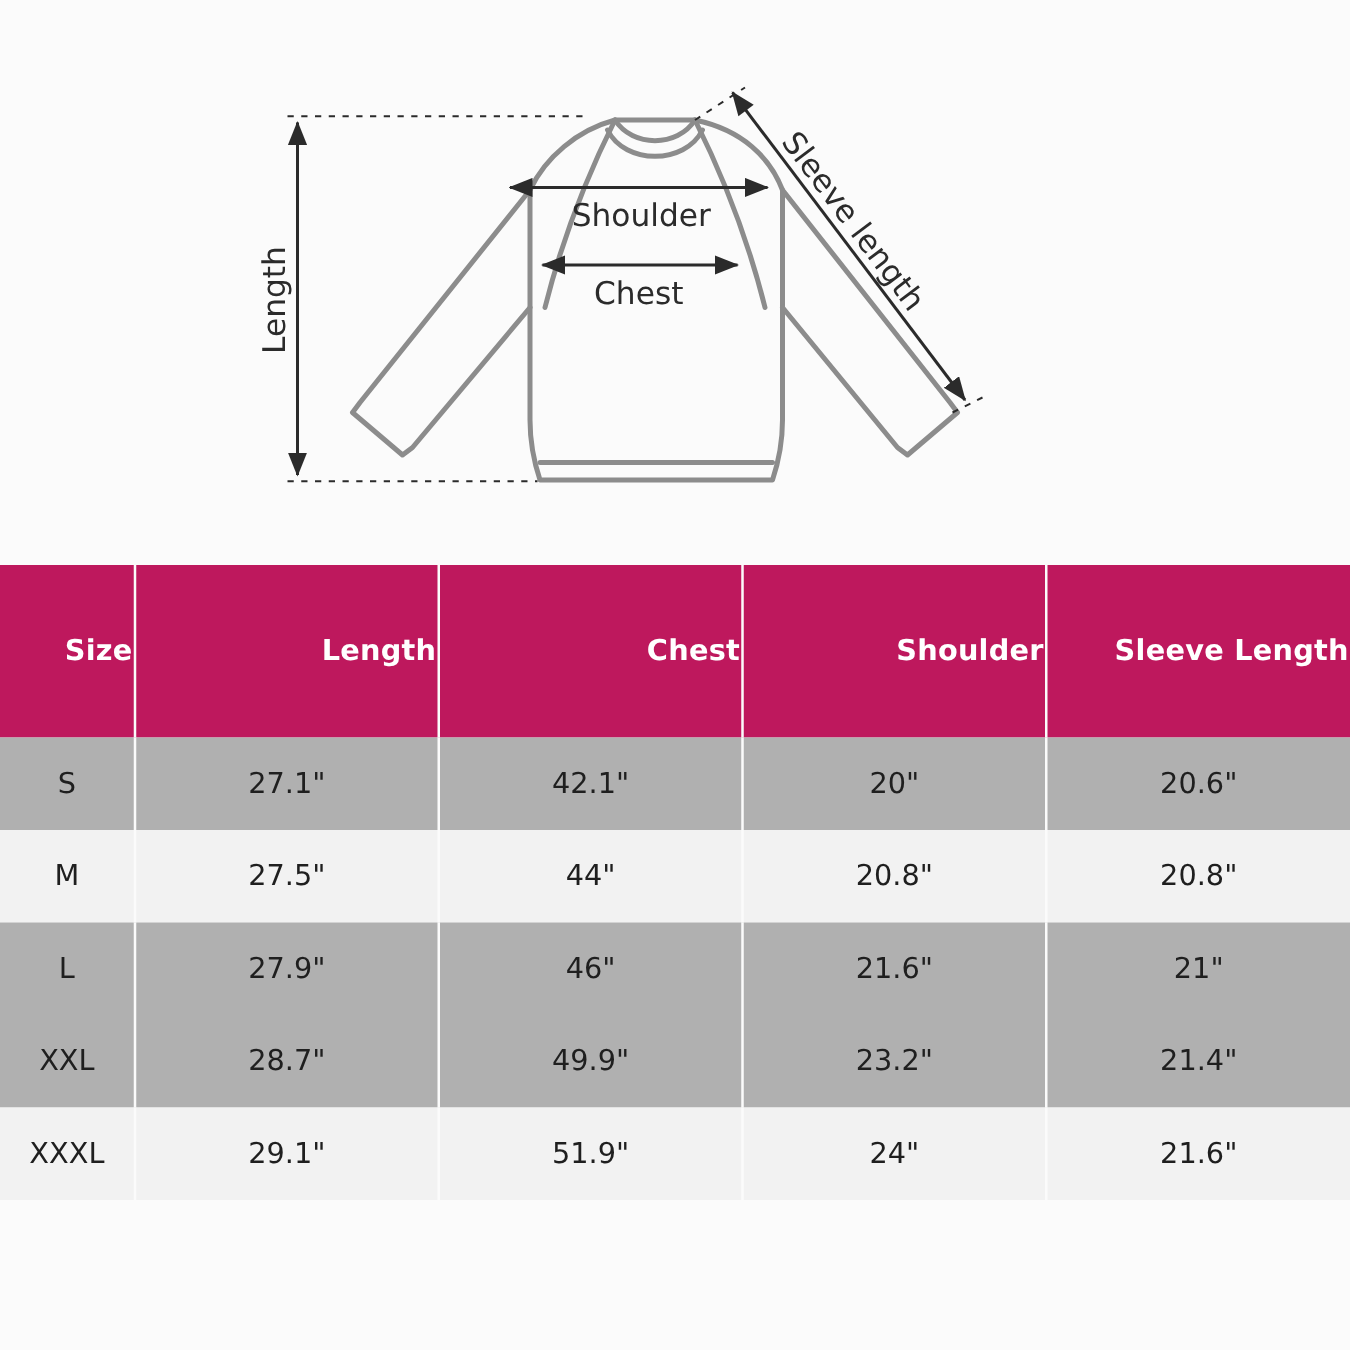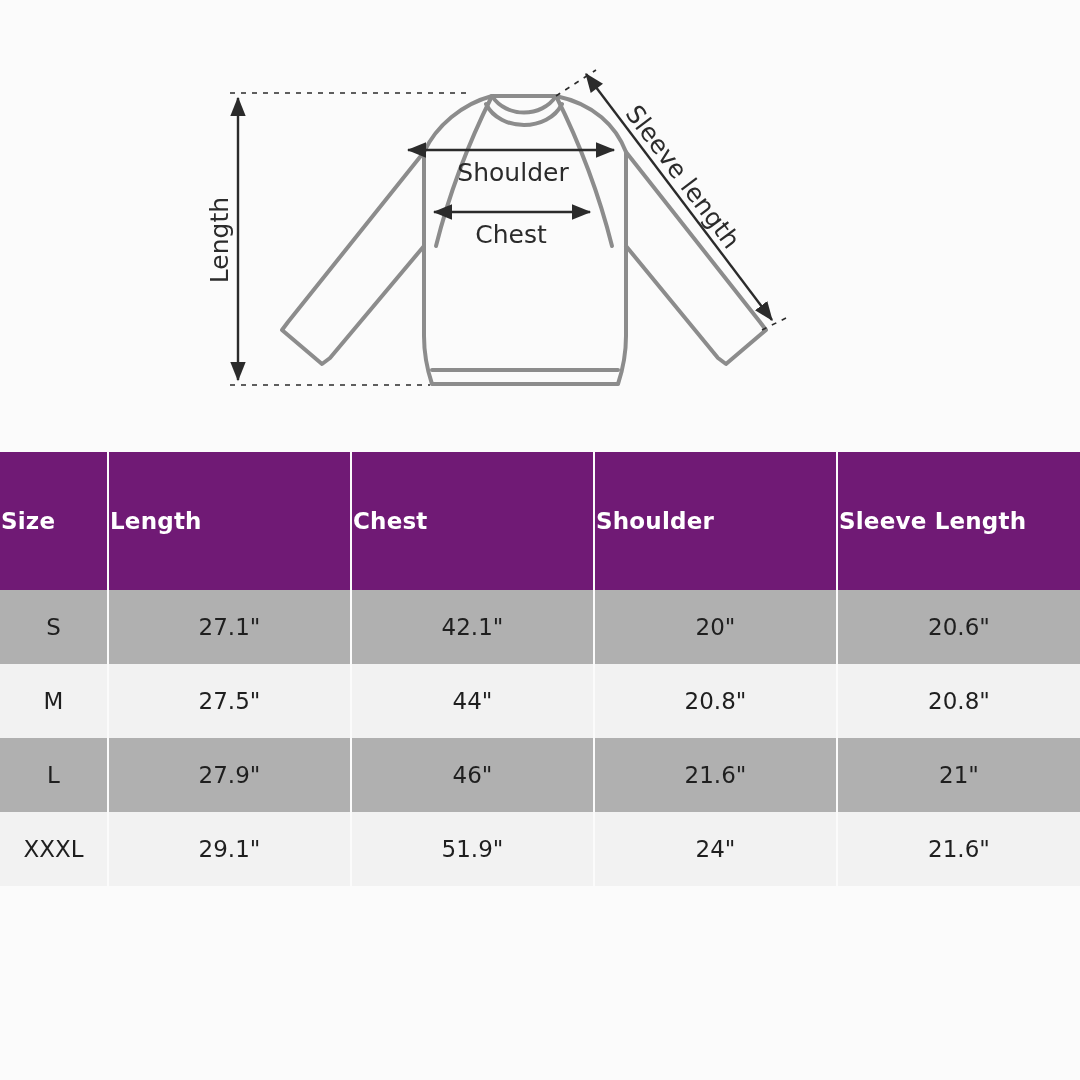--- a/index.html
+++ b/index.html
@@ -50,26 +50,26 @@
     width: 1080px;
     table-layout: fixed;
   }
   table.size-table col.c0 { width: 108px; }
   table.size-table col.c1 { width: 243px; }
   table.size-table col.c2 { width: 243px; }
   table.size-table col.c3 { width: 243px; }
   table.size-table col.c4 { width: 243px; }
 
   table.size-table thead th {
-    background: #701a75;
+    background: #be185d;
     color: #ffffff;
     font-size: 23px;
     font-weight: bold;
     height: 136px;
-    text-align: left;
+    text-align: right;
     vertical-align: middle;
     border-right: 2px solid #fbfbfb;
     letter-spacing: .2px;
   }
   table.size-table thead th:last-child { border-right: none; }
 
   table.size-table tbody td {
     height: 72px;
     text-align: center;
     vertical-align: middle;
@@ -209,20 +209,27 @@
           <td>20.8"</td>
           <td>20.8"</td>
         </tr>
         <tr class="odd">
           <td>L</td>
           <td>27.9"</td>
           <td>46"</td>
           <td>21.6"</td>
           <td>21"</td>
         </tr>
+        <tr class="odd">
+          <td>XXL</td>
+          <td>28.7"</td>
+          <td>49.9"</td>
+          <td>23.2"</td>
+          <td>21.4"</td>
+        </tr>
         <tr class="even">
           <td>XXXL</td>
           <td>29.1"</td>
           <td>51.9"</td>
           <td>24"</td>
           <td>21.6"</td>
         </tr>
       </tbody>
     </table>
   </div>

